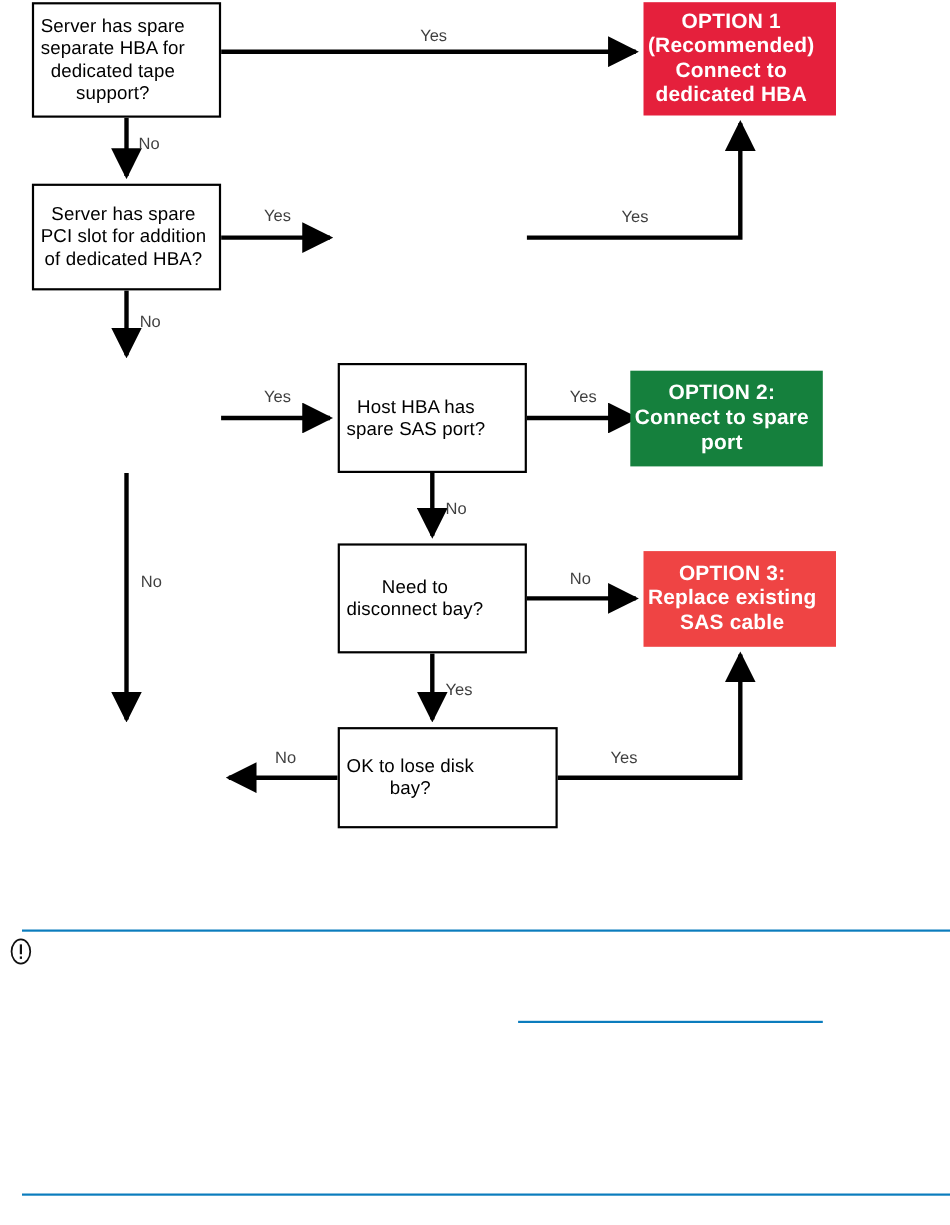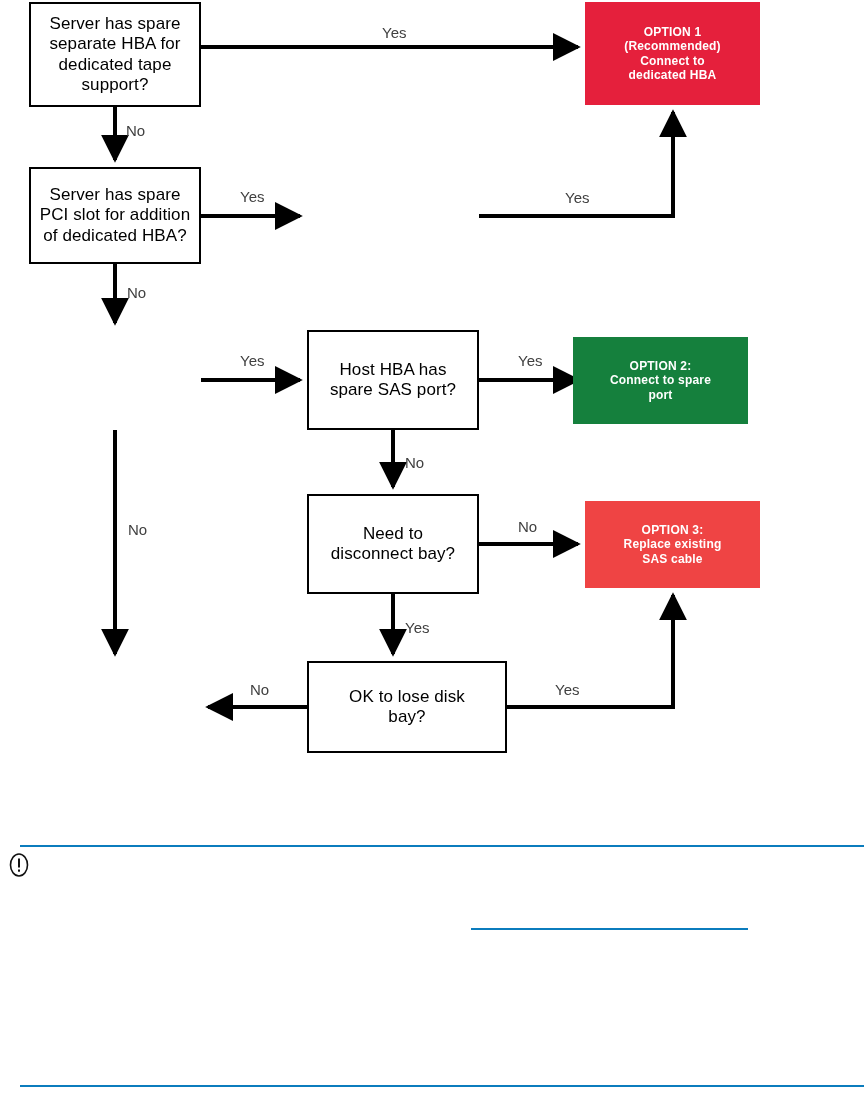--- a/index.html
+++ b/index.html
@@ -21,41 +21,41 @@
     top: 0;
     width: 864px;
     height: 790px;
   }
 
   .node {
     position: absolute;
     box-sizing: border-box;
     display: flex;
     align-items: center;
-    justify-content: center;
+    justify-content: flex-start;
     text-align: center;
     line-height: 1.18;
   }
 
   .node.decision,
   .node.process,
   .node.terminal {
     background: #ffffff;
     border: 2px solid #000000;
     color: #000000;
     font-size: 17px;
     font-weight: 400;
     letter-spacing: 0.1px;
     padding: 2px 6px;
   }
 
   .node.option {
     color: #ffffff;
     font-weight: bold;
-    font-size: 12px;
+    font-size: 19px;
     letter-spacing: 0.2px;
     padding: 2px 4px;
     border: none;
   }
 
   .node .node-text {
     display: block;
     white-space: pre-line;
   }
 

